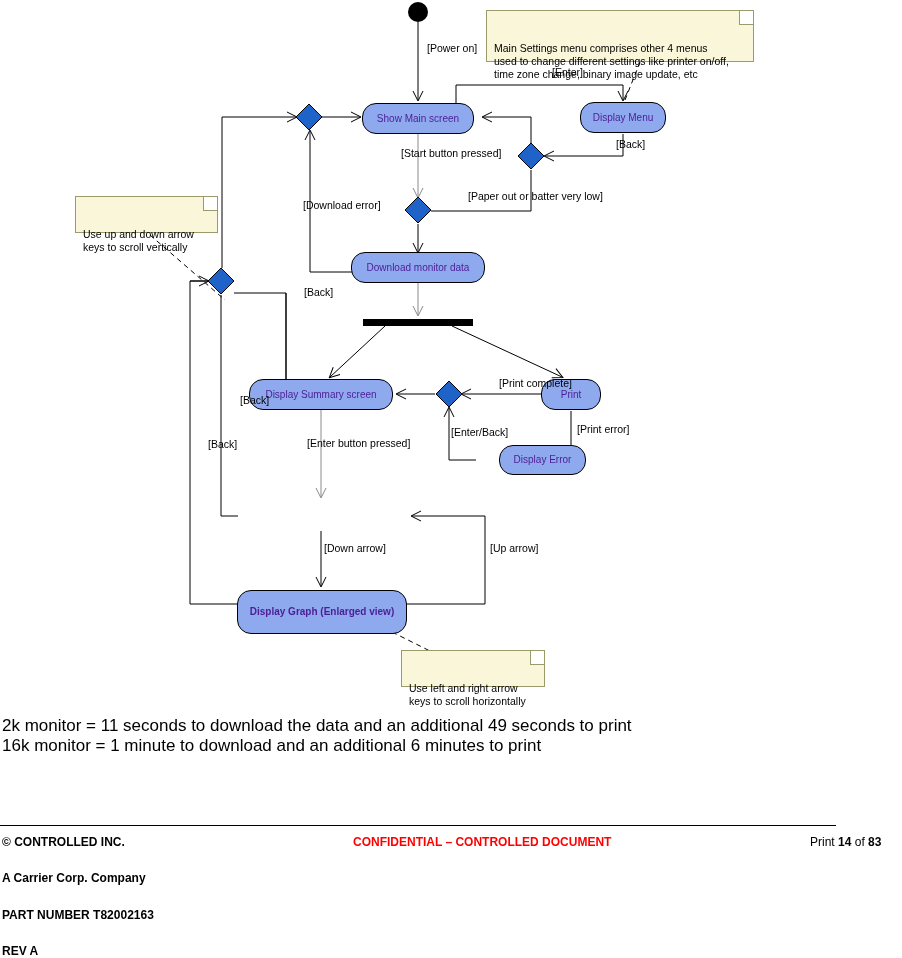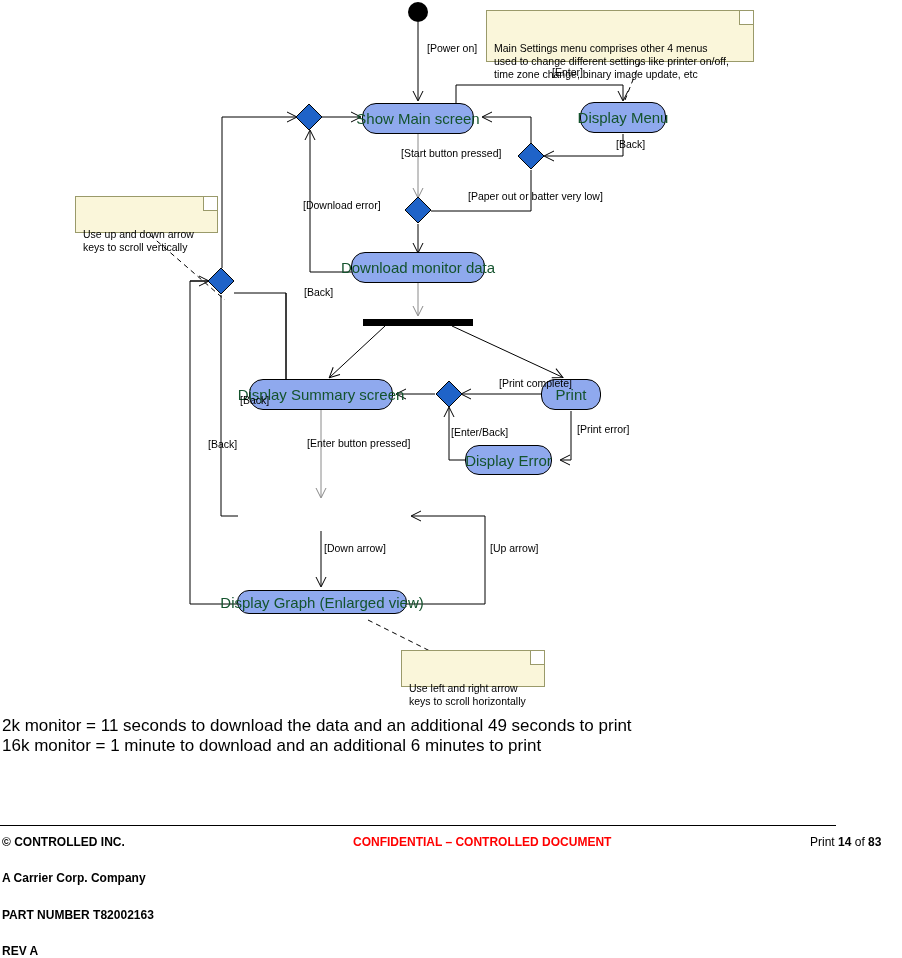--- a/index.html
+++ b/index.html
@@ -29,22 +29,22 @@
   }
   .state-box {
     position: absolute;
     box-sizing: border-box;
     background: #8fa9ee;
     border: 1px solid #000;
     border-radius: 14px;
     display: flex;
     align-items: center;
     justify-content: center;
-    font-size: 15px;
-    color: #14532d;
+    font-size: 10px;
+    color: #4c1d95;
     white-space: nowrap;
     line-height: 1;
   }
   .note {
     position: absolute;
     box-sizing: border-box;
     background: #faf6da;
     border: 1px solid #9a9a6a;
     font-size: 10.5px;
     line-height: 13px;
@@ -217,24 +217,24 @@
   <div class="state-box" style="left:362px; top:103px; width:112px; height:31px;">Show Main screen</div>
 
   <div class="state-box" style="left:580px; top:102px; width:86px; height:31px;">Display Menu</div>
 
   <div class="state-box" style="left:249px; top:379px; width:144px; height:31px;">Display Summary screen</div>
 
   <div class="state-box" style="left:351px; top:252px; width:134px; height:31px;">Download monitor data</div>
 
   <div class="state-box" style="left:541px; top:379px; width:60px; height:31px;">Print</div>
 
-  <div class="state-box" style="left:465px; top:445px; width:87px; height:30px;">Display Error</div>
-
-
-  <div class="state-box" style="left:237px; top:590px; width:170px; height:24px;">Display Graph (Enlarged view)</div>
+  <div class="state-box" style="left:499px; top:445px; width:87px; height:30px;">Display Error</div>
+
+
+  <div class="state-box" style="left:237px; top:590px; width:170px; height:44px;font-weight:bold;">Display Graph (Enlarged view)</div>
 
   <div class="note" style="left:486px; top:10px; width:268px; height:52px;">
     <span class="fold"></span>
     <span>Main Settings menu comprises other 4 menus
 used to change different settings like printer on/off,
 time zone change, binary image update, etc</span>
   </div>
 
   <div class="note" style="left:75px; top:196px; width:143px; height:37px;">
     <span class="fold"></span>

